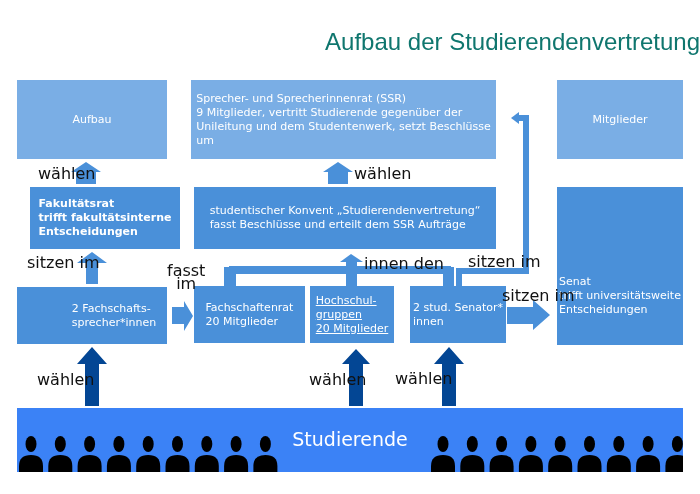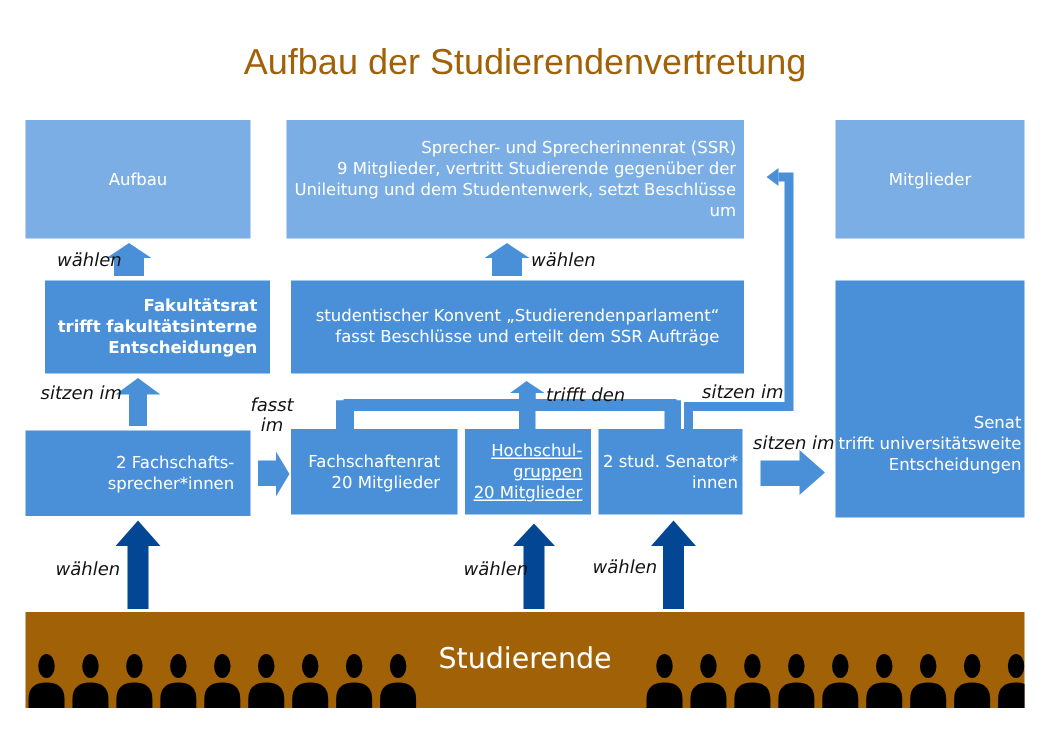--- a/index.html
+++ b/index.html
@@ -1,54 +1,54 @@
 <!DOCTYPE html>
 <html><head>
 <meta charset="utf-8">
 <style>
   html, body { margin:0; padding:0; background:#ffffff; }
   body { width:700px; height:494px; position:relative; overflow:hidden; font-family:"DejaVu Sans", sans-serif; }
-  .title { position:absolute; left:0; width:700px; top:28px; text-align:center; font-family:"Liberation Sans", sans-serif; font-size:24px; color:#a16207; }
-  .box { position:absolute; display:flex; align-items:center; justify-content:center; text-align:right; color:#fff; font-size:11px; line-height:14px; box-sizing:border-box; white-space:pre-line; }
+  .title { position:absolute; left:0; width:700px; top:28px; text-align:right; font-family:"Liberation Sans", sans-serif; font-size:24px; color:#0f766e; }
+  .box { position:absolute; display:flex; align-items:center; justify-content:center; text-align:left; color:#fff; font-size:11px; line-height:14px; box-sizing:border-box; white-space:pre-line; }
   .light { background:#7aaee5; }
   .mid { background:#4a90d9; }
-  .lbl { position:absolute; font-size:12px; color:#111; line-height:13px; white-space:pre-line; text-align:center;font-style:italic; }
+  .lbl { position:absolute; font-size:16px; color:#111; line-height:13px; white-space:pre-line; text-align:center; }
   svg.overlay { position:absolute; left:0; top:0; }
-  .students { position:absolute; left:17px; top:408px; width:666px; height:64px; background:#a16207; }
+  .students { position:absolute; left:17px; top:408px; width:666px; height:64px; background:#3b82f6; }
   .students-text { position:absolute; left:0; width:100%; top:20px; text-align:center; color:#fff; font-size:19px; }
 </style>
 </head>
 <body>
 
 <div class="title">Aufbau der Studierendenvertretung</div>
 
 <div class="box light" style="left:17px;top:80px;width:150px;height:79px;">Aufbau</div>
 <div class="box light" style="left:191px;top:80px;width:305px;height:79px;">Sprecher- und Sprecherinnenrat (SSR)
 9 Mitglieder, vertritt Studierende gegenüber der
 Unileitung und dem Studentenwerk, setzt Beschlüsse
 um</div>
 <div class="box light" style="left:557px;top:80px;width:126px;height:79px;">Mitglieder</div>
 
 <div class="box mid" style="left:30px;top:187px;width:150px;height:62px;font-weight:bold;">Fakultätsrat
 trifft fakultätsinterne
 Entscheidungen</div>
-<div class="box mid" style="left:194px;top:187px;width:302px;height:62px;">studentischer Konvent „Studierendenparlament“
+<div class="box mid" style="left:194px;top:187px;width:302px;height:62px;">studentischer Konvent „Studierendenvertretung“
 fasst Beschlüsse und erteilt dem SSR Aufträge</div>
 <div class="box mid" style="left:557px;top:187px;width:126px;height:158px;align-items:flex-start;padding-top:88px;">Senat
 trifft universitätsweite
 Entscheidungen</div>
 
 <div class="box mid" style="left:17px;top:287px;width:150px;height:57px;padding-left:44px;">2 Fachschafts-
 sprecher*innen</div>
 <div class="box mid" style="left:194px;top:286px;width:111px;height:57px;">Fachschaftenrat
 20 Mitglieder</div>
 <div class="box mid" style="left:310px;top:286px;width:84px;height:57px;text-decoration:underline;">Hochschul-
 gruppen
 20 Mitglieder</div>
-<div class="box mid" style="left:399px;top:286px;width:96px;height:57px;">2 stud. Senator*
+<div class="box mid" style="left:410px;top:286px;width:96px;height:57px;">2 stud. Senator*
 innen</div>
 
 <svg class="overlay" width="700" height="494">
 
   <polygon points="86,162 101,172 96,172 96,184 86,184 86,184 76,184 76,172 71,172" fill="#4a90d9"></polygon>
 
   <polygon points="338,162 353,172 348,172 348,184 328,184 328,172 323,172" fill="#4a90d9" transform="translate(0,0)"></polygon>
 
   <polygon points="92,252 107,263 98,263 98,284 86,284 86,263 77,263" fill="#4a90d9"></polygon>
 
@@ -69,21 +69,21 @@
   <polygon points="92,347 107,364 99,364 99,406 85,406 85,364 77,364" fill="#034694"></polygon>
   <polygon points="356,349 370,364 363,364 363,406 349,406 349,364 342,364" fill="#034694"></polygon>
   <polygon points="449,347 464,364 456,364 456,406 442,406 442,364 434,364" fill="#034694"></polygon>
 </svg>
 
 <div class="lbl" style="left:38px;top:167px;">wählen</div>
 <div class="lbl" style="left:354px;top:167px;">wählen</div>
 <div class="lbl" style="left:27px;top:256px;">sitzen im</div>
 <div class="lbl" style="left:167px;top:264px;">fasst
 im</div>
-<div class="lbl" style="left:364px;top:257px;">trifft den</div>
+<div class="lbl" style="left:364px;top:257px;">innen den</div>
 <div class="lbl" style="left:468px;top:255px;">sitzen im</div>
 <div class="lbl" style="left:502px;top:289px;">sitzen im</div>
 <div class="lbl" style="left:37px;top:373px;">wählen</div>
 <div class="lbl" style="left:309px;top:373px;">wählen</div>
 <div class="lbl" style="left:395px;top:372px;">wählen</div>
 
 <div class="students">
   <div class="students-text">Studierende</div>
   <svg id="figures" width="666" height="64" style="position:absolute;left:0;top:0;">
       <g>

